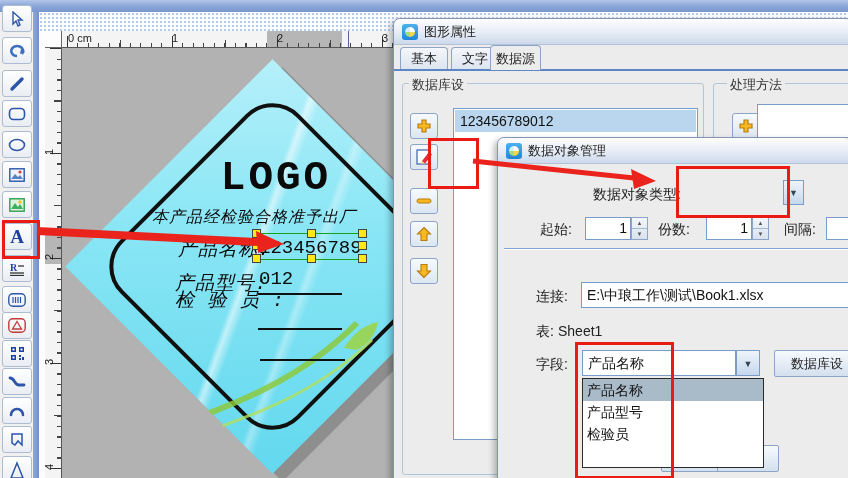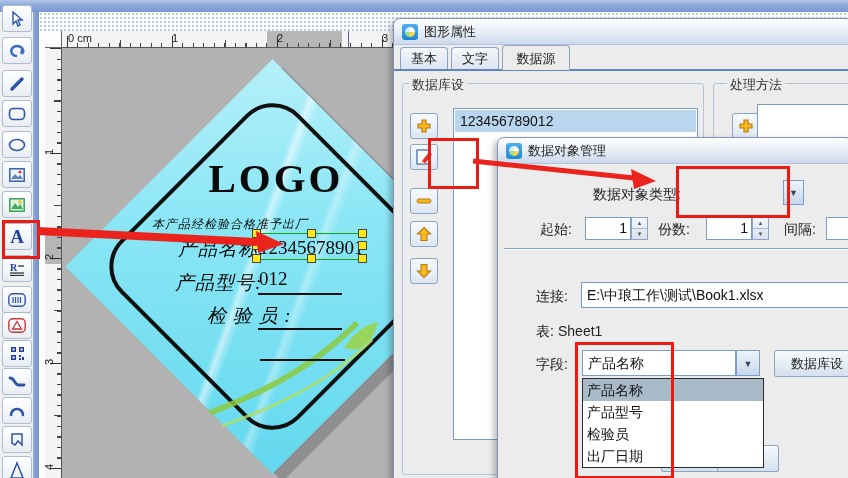--- a/index.html
+++ b/index.html
@@ -34,23 +34,23 @@
   .vticks-l{position:absolute;top:0;bottom:0;right:0;width:11px;background:repeating-linear-gradient(to bottom,#333 0 1px,transparent 1px 105px);}
   .vlab{position:absolute;left:1px;font-size:11px;color:#222;transform:rotate(-90deg);transform-origin:center;}
   .canvas{left:62px;top:48px;width:786px;height:430px;background:#b2b2b2;}
   
   .dia-shadow{left:136px;top:128px;width:293px;height:293px;background:#8e8e8e;transform:rotate(45deg);}
   .diamond{left:126px;top:120px;width:293px;height:293px;transform:rotate(45deg);background:linear-gradient(135deg,#b5f0fa 0%,#8ae6f5 40%,#63d8ee 100%);}
   .diamond .sheen{position:absolute;inset:0;background:linear-gradient(65deg,transparent 43%,rgba(255,255,255,.55) 44.5%,transparent 47%,transparent 58%,rgba(255,255,255,.35) 59.5%,transparent 62%);}
   .diamond .inner{position:absolute;inset:20px;border:4px solid #101010;border-radius:38px;}
   .decor-clip{left:62px;top:48px;width:786px;height:430px;clip-path:polygon(210px 9px,417px 214px,210px 429px,3px 214px);pointer-events:none;}
   
-  .ltxt{font-family:Liberation Serif, serif;color:#0a0a0a;}
+  .ltxt{font-family:Liberation Mono, monospace;color:#0a0a0a;}
   .logo{left:196px;top:158px;width:160px;text-align:center;font-weight:bold;font-size:41px;letter-spacing:3px;line-height:1;}
-  .slogan{left:152px;top:216px;font-style:italic;font-size:12px;letter-spacing:1px;white-space:nowrap;}
+  .slogan{left:152px;top:207px;font-style:italic;font-size:16px;letter-spacing:1px;white-space:nowrap;}
   .fname{font-style:italic;font-size:19px;letter-spacing:1px;white-space:nowrap;}
   .fval{font-size:19px;white-space:nowrap;}
   .uline{height:2px;background:#101010;}
   .selline{height:1px;background:#18a018;}
   .handle{width:9px;height:9px;background:#ffe81a;border:1px solid #444;box-sizing:border-box;}
   
   .dlg{background:#ececec;border:1px solid #8494b4;box-shadow:-3px 3px 6px rgba(0,0,0,.28);}
   .titlebar{position:absolute;left:0;top:0;right:0;height:26px;background:linear-gradient(#fdfdfe,#e6ecf5 55%,#ccd9ec);border-bottom:1px solid #b4c2d8;border-radius:6px 6px 0 0;display:flex;align-items:center;gap:6px;padding-left:8px;box-sizing:border-box;}
   .titlebar .ttxt{font-size:13px;color:#222;}
   .appicon{width:16px;height:16px;border-radius:3px;background:linear-gradient(#4db0ee,#1f86d8);position:relative;flex:0 0 16px;}
@@ -236,21 +236,21 @@
   <div class="abs ltxt logo">LOGO</div>
   <div class="abs ltxt slogan">本产品经检验合格准予出厂</div>
 
   <div class="abs ltxt fname" style="left:178px;top:236px;">产品名称:</div>
   <div class="abs ltxt fval" style="left:259px;top:237px;width:102px;overflow:hidden;">123456789012</div>
 
   <div class="abs ltxt fname" style="left:175px;top:270px;">产品型号:</div>
   <div class="abs ltxt fval" style="left:259px;top:268px;">012</div>
   <div class="abs uline" style="left:258px;top:293px;width:84px;"></div>
 
-  <div class="abs ltxt fname" style="left:175px;top:303px;margin-left:32px;">检 验 员 :</div>
+  <div class="abs ltxt fname" style="left:175px;top:287px;">检 验 员 :</div>
   <div class="abs uline" style="left:258px;top:328px;width:84px;"></div>
 
   <div class="abs uline" style="left:260px;top:359px;width:85px;"></div>
 
   <div class="abs selline" style="left:256px;top:233px;width:110px;"></div>
   <div class="abs selline" style="left:256px;top:259px;width:110px;"></div>
   <div class="abs handle" style="left:252px;top:229px;"></div>
   <div class="abs handle" style="left:307px;top:229px;"></div>
   <div class="abs handle" style="left:358px;top:229px;"></div>
   <div class="abs handle" style="left:252px;top:241px;"></div>
@@ -259,21 +259,21 @@
   <div class="abs handle" style="left:307px;top:254px;"></div>
   <div class="abs handle" style="left:358px;top:254px;"></div>
 
   <div class="abs dlg" style="left:393px;top:18px;width:456px;height:461px;border-radius:7px 0 0 0;z-index:10;overflow:hidden;">
     <div class="titlebar">
       <div class="appicon"></div>
       <span class="ttxt">图形属性</span>
     </div>
     <div class="tab" style="left:6px;top:28px;width:48px;">基本</div>
     <div class="tab" style="left:57px;top:28px;width:48px;">文字</div>
-    <div class="tab active" style="left:108px;top:26px;width:68px;">数据源</div>
+    <div class="tab active" style="left:96px;top:26px;width:51px;">数据源</div>
     <div class="tabline" style="top:50px;"></div>
 
     <div class="grouplab" style="left:15px;top:57px;">数据库设</div>
     <div class="group" style="left:8px;top:64px;width:300px;height:390px;"></div>
 
     <div class="sbtn" style="left:16px;top:94px;">
       <svg width="16" height="16">
           <path d="M6 2 h4 v4 h4 v4 h-4 v4 h-4 v-4 H2 V6 h4 Z" fill="#f8b820" stroke="#b87d10" stroke-width="1.2"></path>
         </svg>
     </div>
@@ -353,21 +353,20 @@
     <div class="combo-arrow" style="left:238px;top:212px;width:24px;height:26px;line-height:26px;">▼</div>
     <div class="pushbtn" style="left:276px;top:212px;width:86px;height:27px;line-height:25px;">数据库设</div>
 
     <div class="pushbtn" style="left:163px;top:307px;width:62px;height:27px;"></div>
     <div class="pushbtn" style="left:219px;top:307px;width:62px;height:27px;"></div>
 
     <div class="ddlist" style="left:84px;top:240px;width:182px;height:90px;">
       <div class="dditem sel">产品名称</div>
       <div class="dditem">产品型号</div>
       <div class="dditem">检验员</div>
-      <div class="dditem">出厂日期</div>
     </div>
   </div>
 
   <div class="redbox" style="left:2px;top:220px;width:32px;height:33px;"></div>
   <div class="redbox" style="left:428px;top:138px;width:45px;height:45px;"></div>
   <div class="redbox" style="left:676px;top:166px;width:108px;height:46px;"></div>
   <div class="redbox" style="left:575px;top:342px;width:93px;height:131px;"></div>
 
   <svg class="abs arrows">
     <line x1="37" y1="231" x2="258" y2="242" stroke="#ea241c" stroke-width="8"></line>

